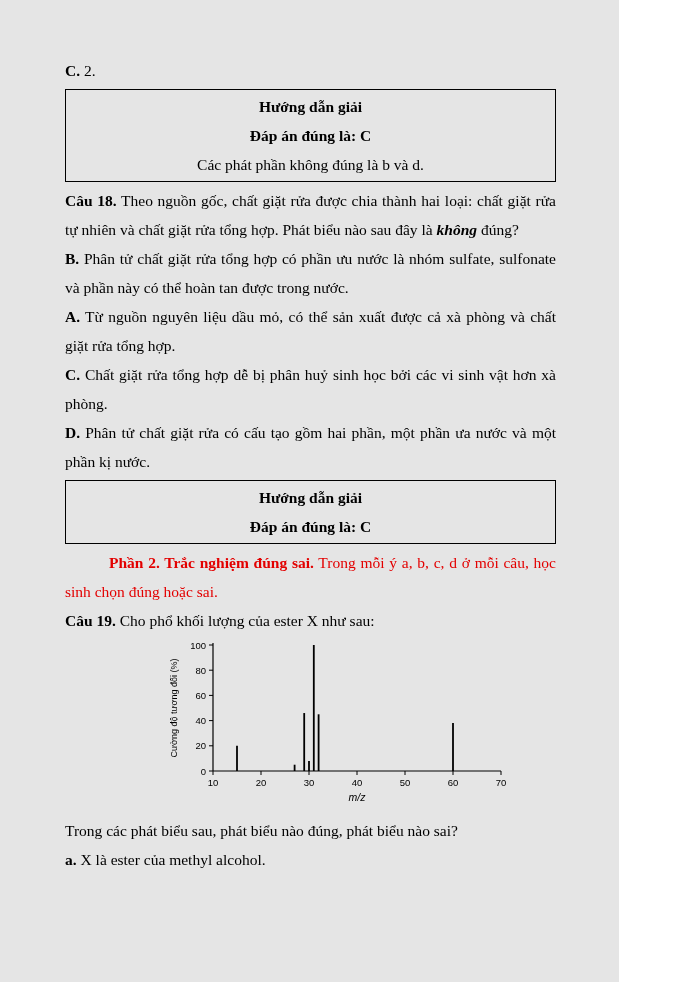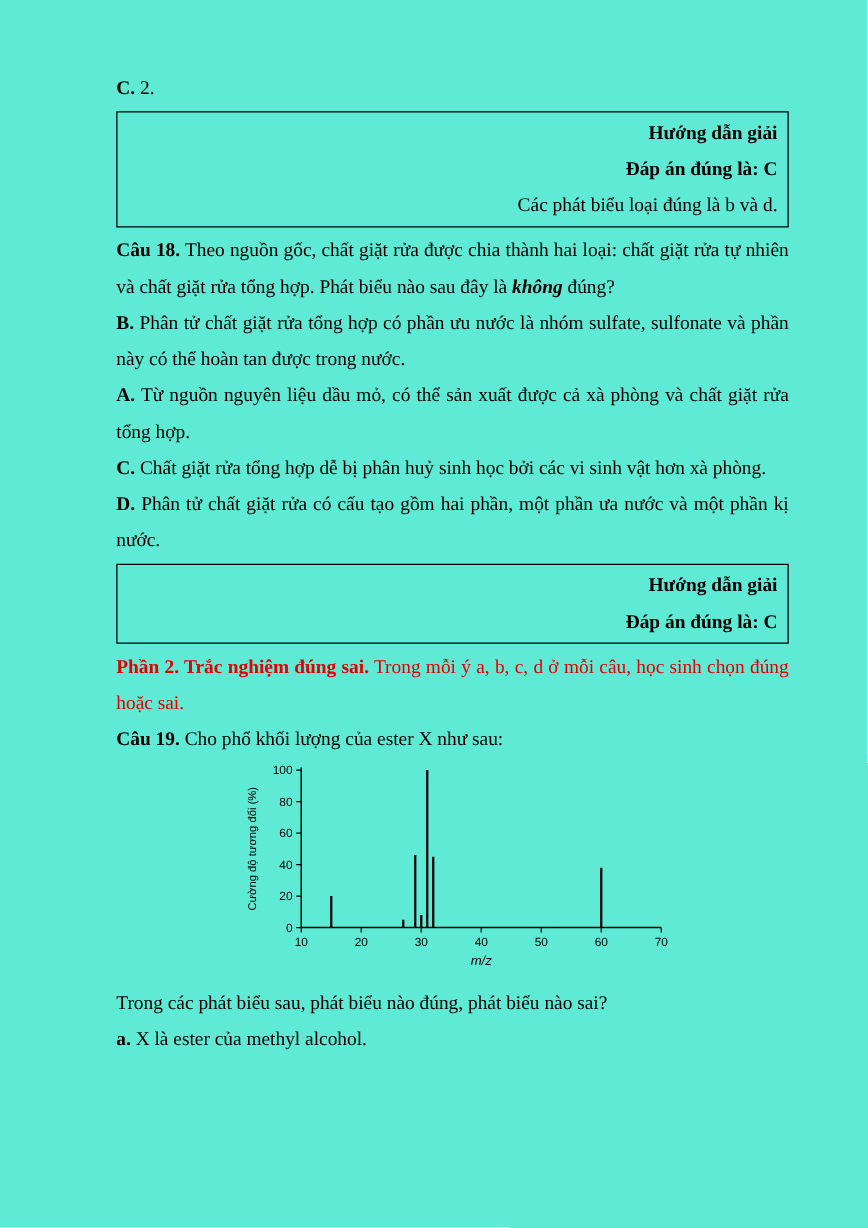--- a/index.html
+++ b/index.html
@@ -1,38 +1,38 @@
 <!DOCTYPE html>
 <html><head>
 <meta charset="utf-8">
 <style>
   html,body{margin:0;padding:0;background:#ffffff;}
   .page{
     position:relative;
-    width:694px;height:982px;
+    width:619px;height:982px;
     box-sizing:border-box;
-    padding:56px 63px 30px 93px;
-    background:#5eead4;
+    padding:56px 63px 30px 65px;
+    background:#e5e5e5;
     font-family:"Liberation Serif", serif;
     font-size:15.5px;
     line-height:29px;
     color:#000;
     overflow:hidden;
   }
   p{margin:0;text-align:justify;}
   .lbl{font-weight:bold;}
   .em-bi{font-weight:bold;font-style:italic;}
   .box{
     border:1px solid #000;
     padding:2px 8px;
     margin:4px 0 4px 0;
   }
-  .box p{text-align:right;}
+  .box p{text-align:center;}
   .red{color:#e30000;}
-  .red-b{color:#e30000;font-weight:bold;}
+  .red-b{color:#e30000;font-weight:bold;margin-left:44px;}
   .chart-wrap{
     margin:4px 0 2px 100px;
     width:350px;
   }
   .chart-wrap svg text{
     font-family:"Liberation Sans", sans-serif;
   }
 </style>
 </head>
 <body>
@@ -40,21 +40,21 @@
 <div class="page">
 
   <p>
     <span class="lbl">C.</span>
     <span>2.</span>
   </p>
 
   <div class="box">
     <p class="lbl">Hướng dẫn giải</p>
     <p class="lbl">Đáp án đúng là: C</p>
-    <p>Các phát biểu loại đúng là b và d.</p>
+    <p>Các phát phần không đúng là b và d.</p>
   </div>
 
   <p>
     <span class="lbl">Câu 18.</span><span> Theo nguồn gốc, chất giặt rửa được chia thành hai loại: chất giặt rửa tự nhiên và chất giặt rửa tổng hợp. Phát biểu nào sau đây là </span><span class="em-bi">không</span><span> đúng?</span>
   </p>
 
   <p>
     <span class="lbl">B.</span>
     <span>Phân tử chất giặt rửa tổng hợp có phần ưu nước là nhóm sulfate, sulfonate và phần này có thể hoàn tan được trong nước.</span>
   </p>

